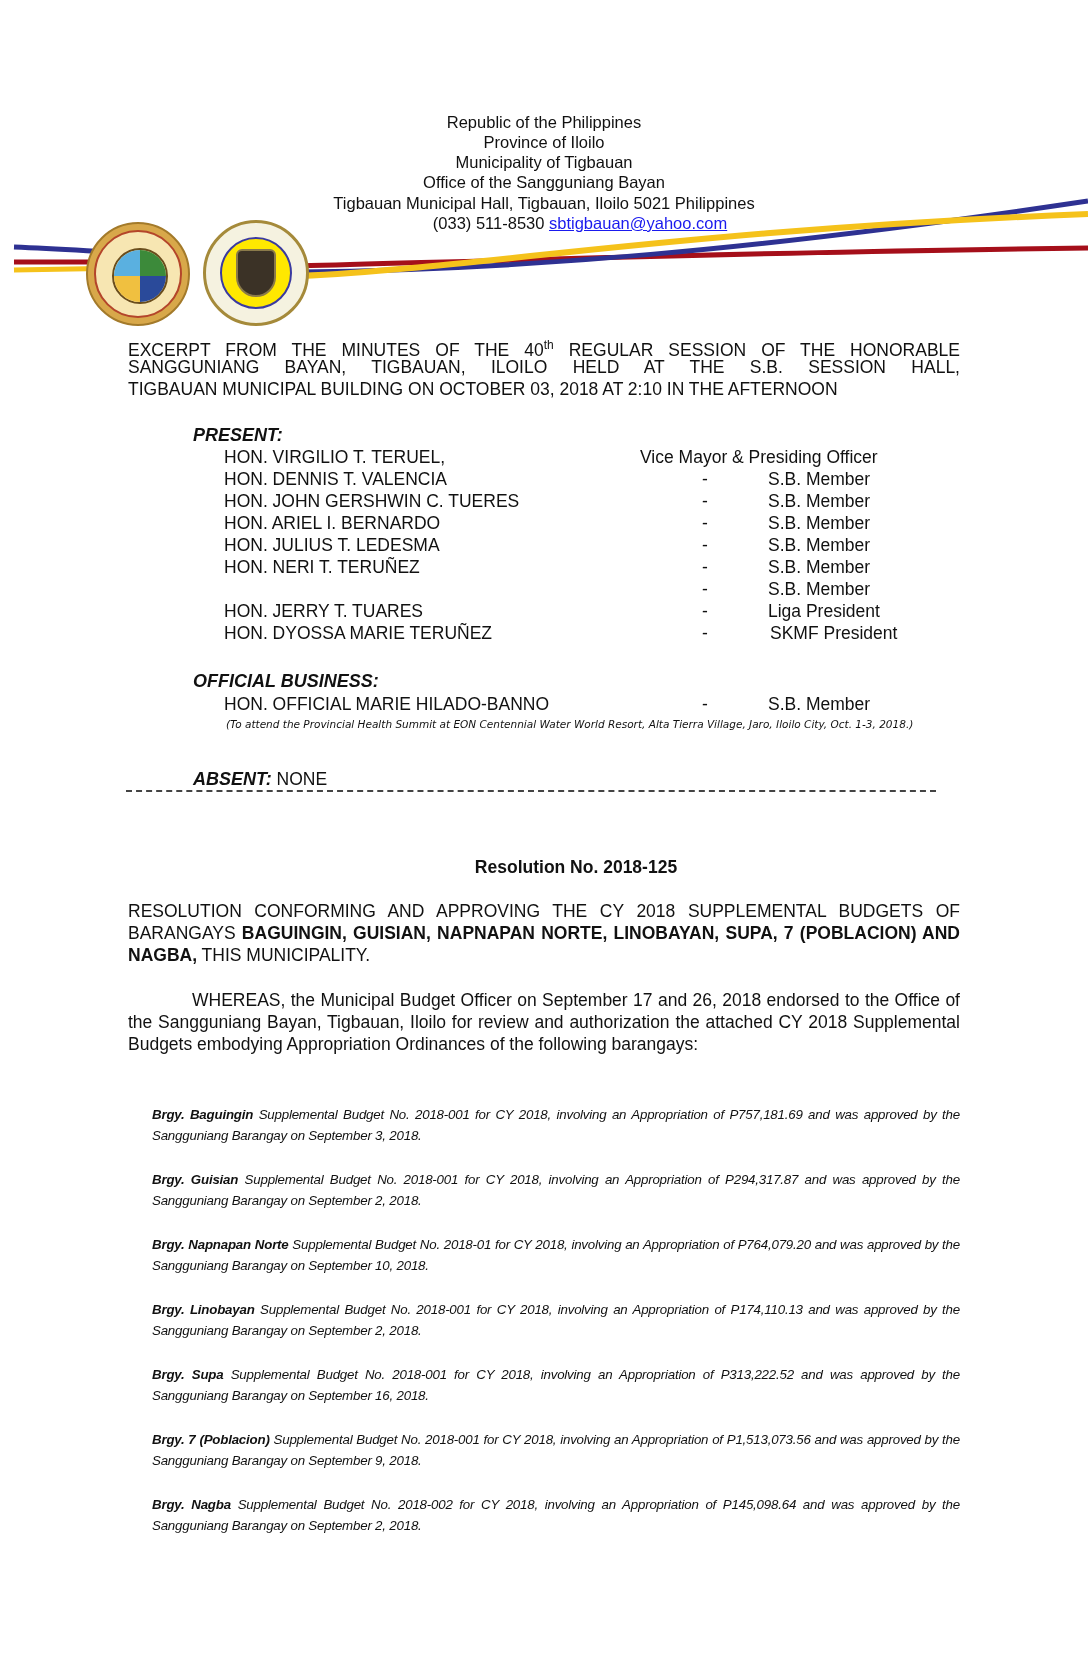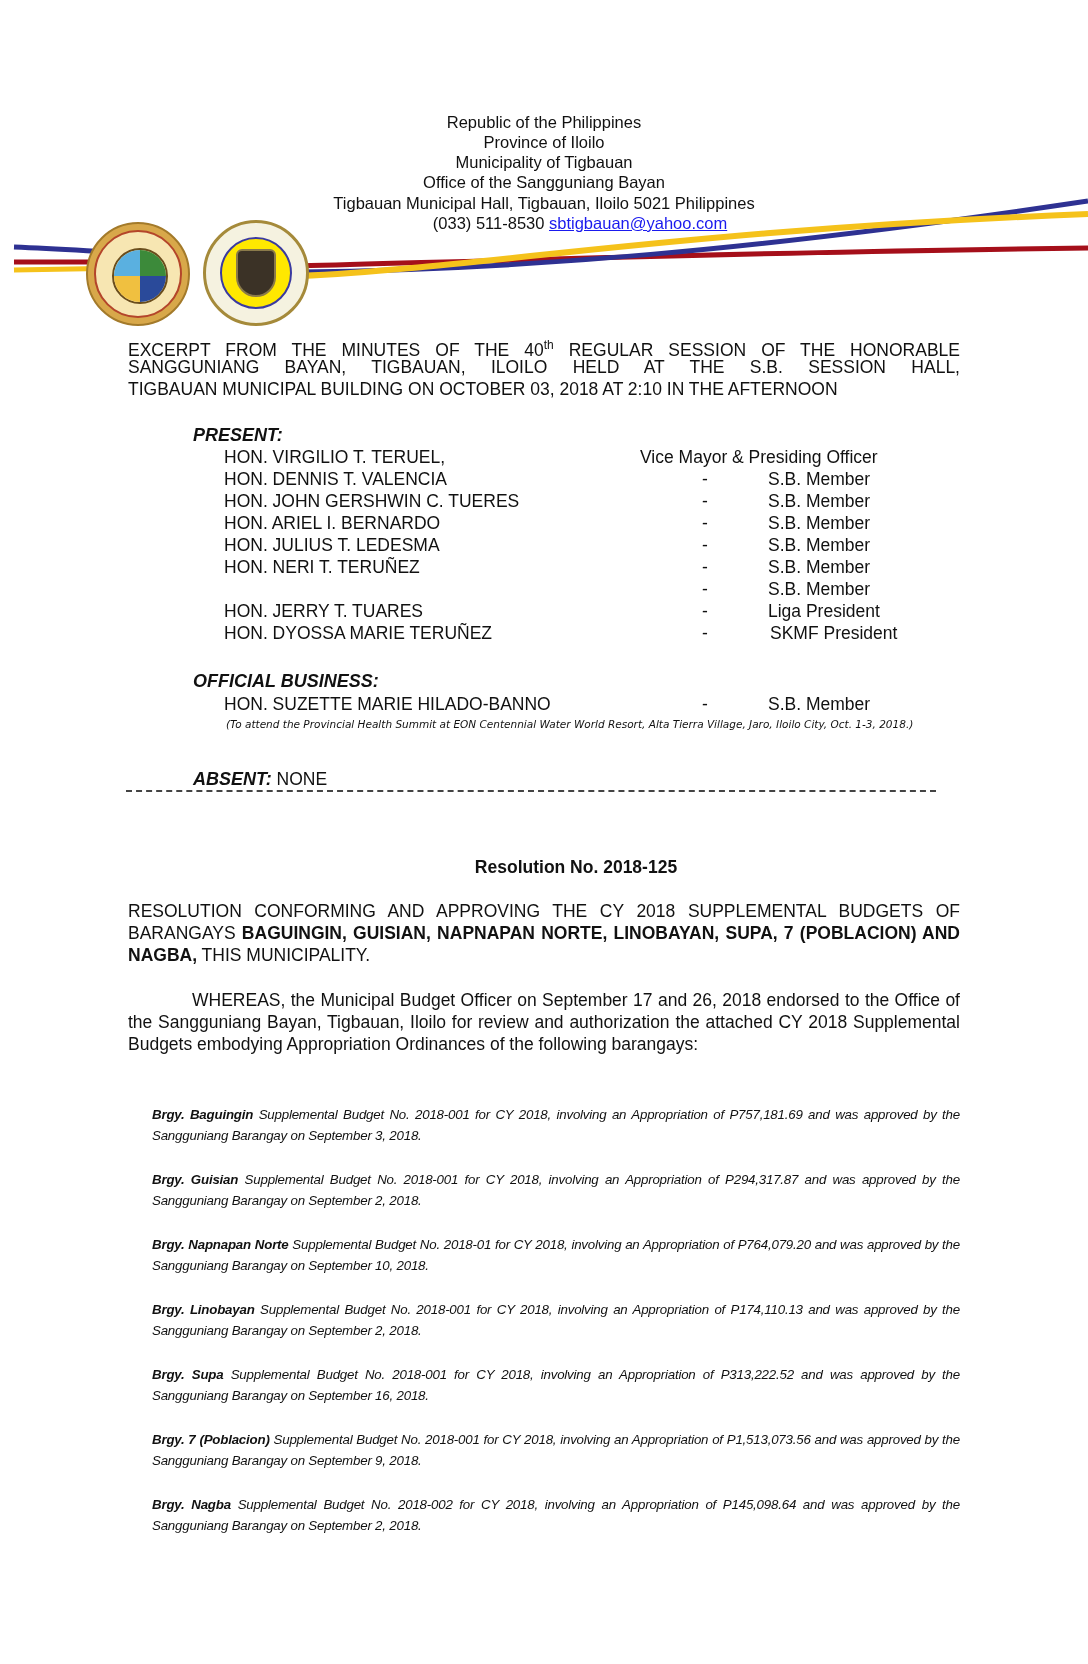--- a/index.html
+++ b/index.html
@@ -123,21 +123,21 @@
   <div class="member-row" style="top:622px;">
     <span class="name">HON. DYOSSA MARIE TERUÑEZ</span>
     <span class="dash">-</span>
     <span class="pos" style="left:546px;">SKMF President</span>
   </div>
 </div>
 
 <div>
   <div class="body-text section-label" style="left:193px; top:670px;">OFFICIAL BUSINESS:</div>
   <div class="member-row" style="top:693px;">
-    <span class="name">HON. SUZETTE MARIE HILADO-BANNO</span>
+    <span class="name">HON. OFFICIAL MARIE HILADO-BANNO</span>
     <span class="dash">-</span>
     <span class="pos">S.B. Member</span>
   </div>
   <div class="note" style="top:716px;">(To attend the Provincial Health Summit at EON Centennial Water World Resort, Alta Tierra Village, Jaro, Iloilo City, Oct. 1-3, 2018.)</div>
 </div>
 
 <div class="body-text" style="left:193px; top:768px;">
   <span class="section-label">ABSENT:</span><span> NONE</span>
 </div>
 

